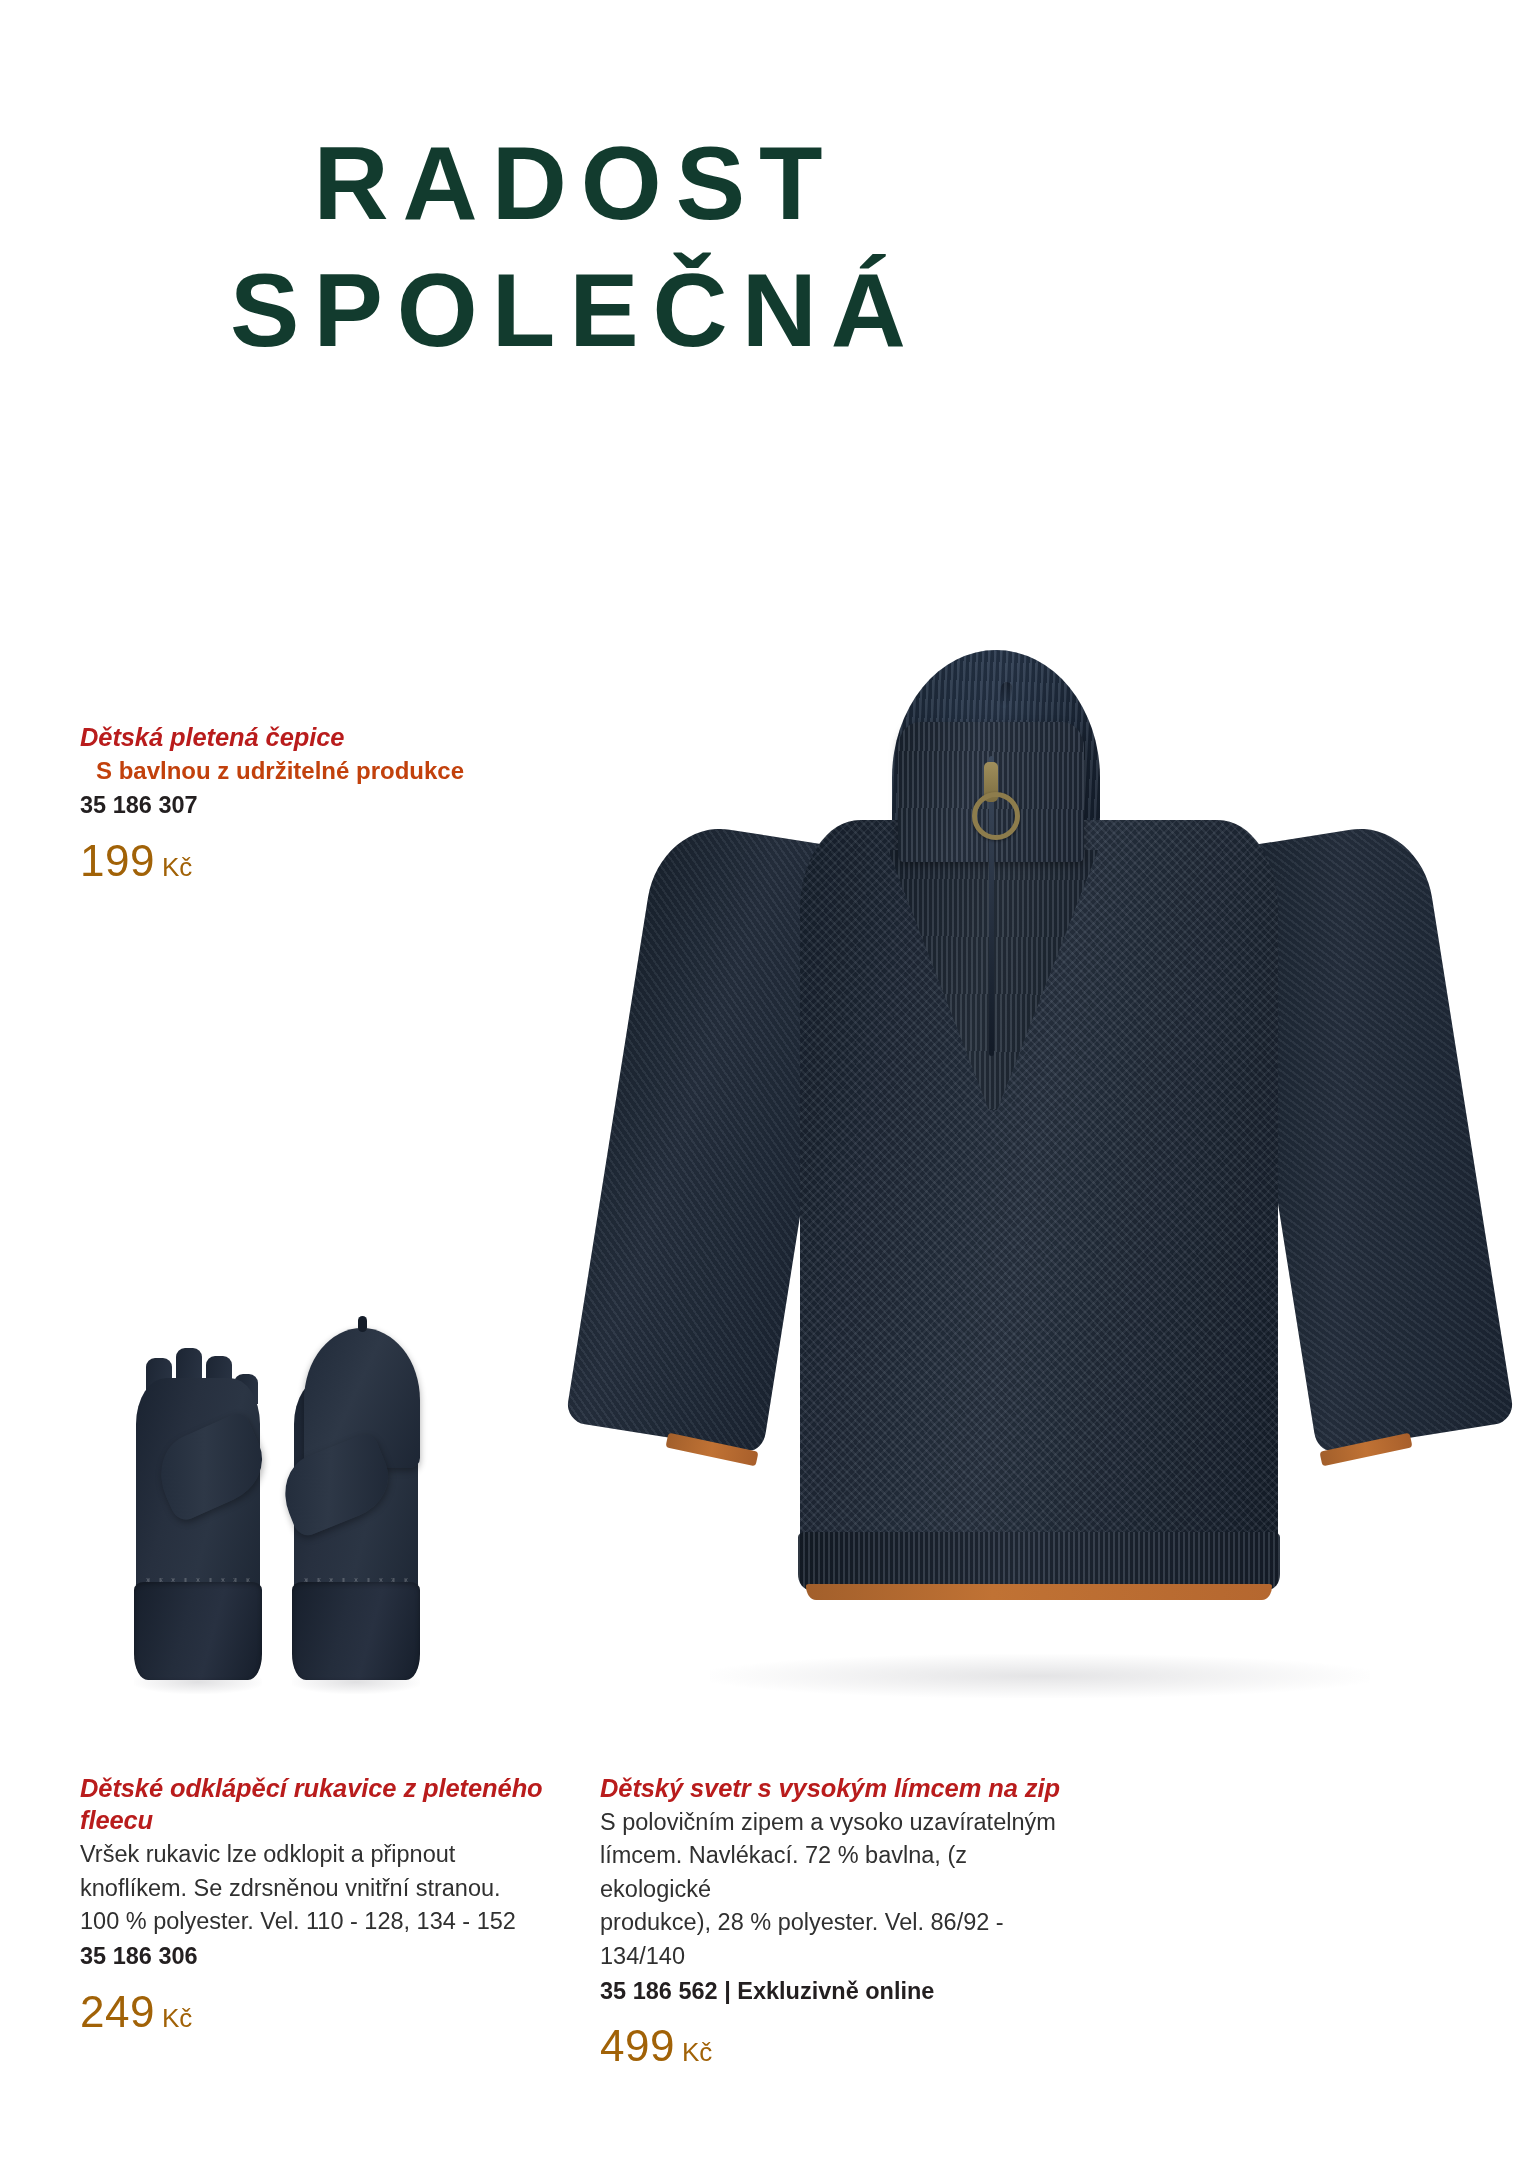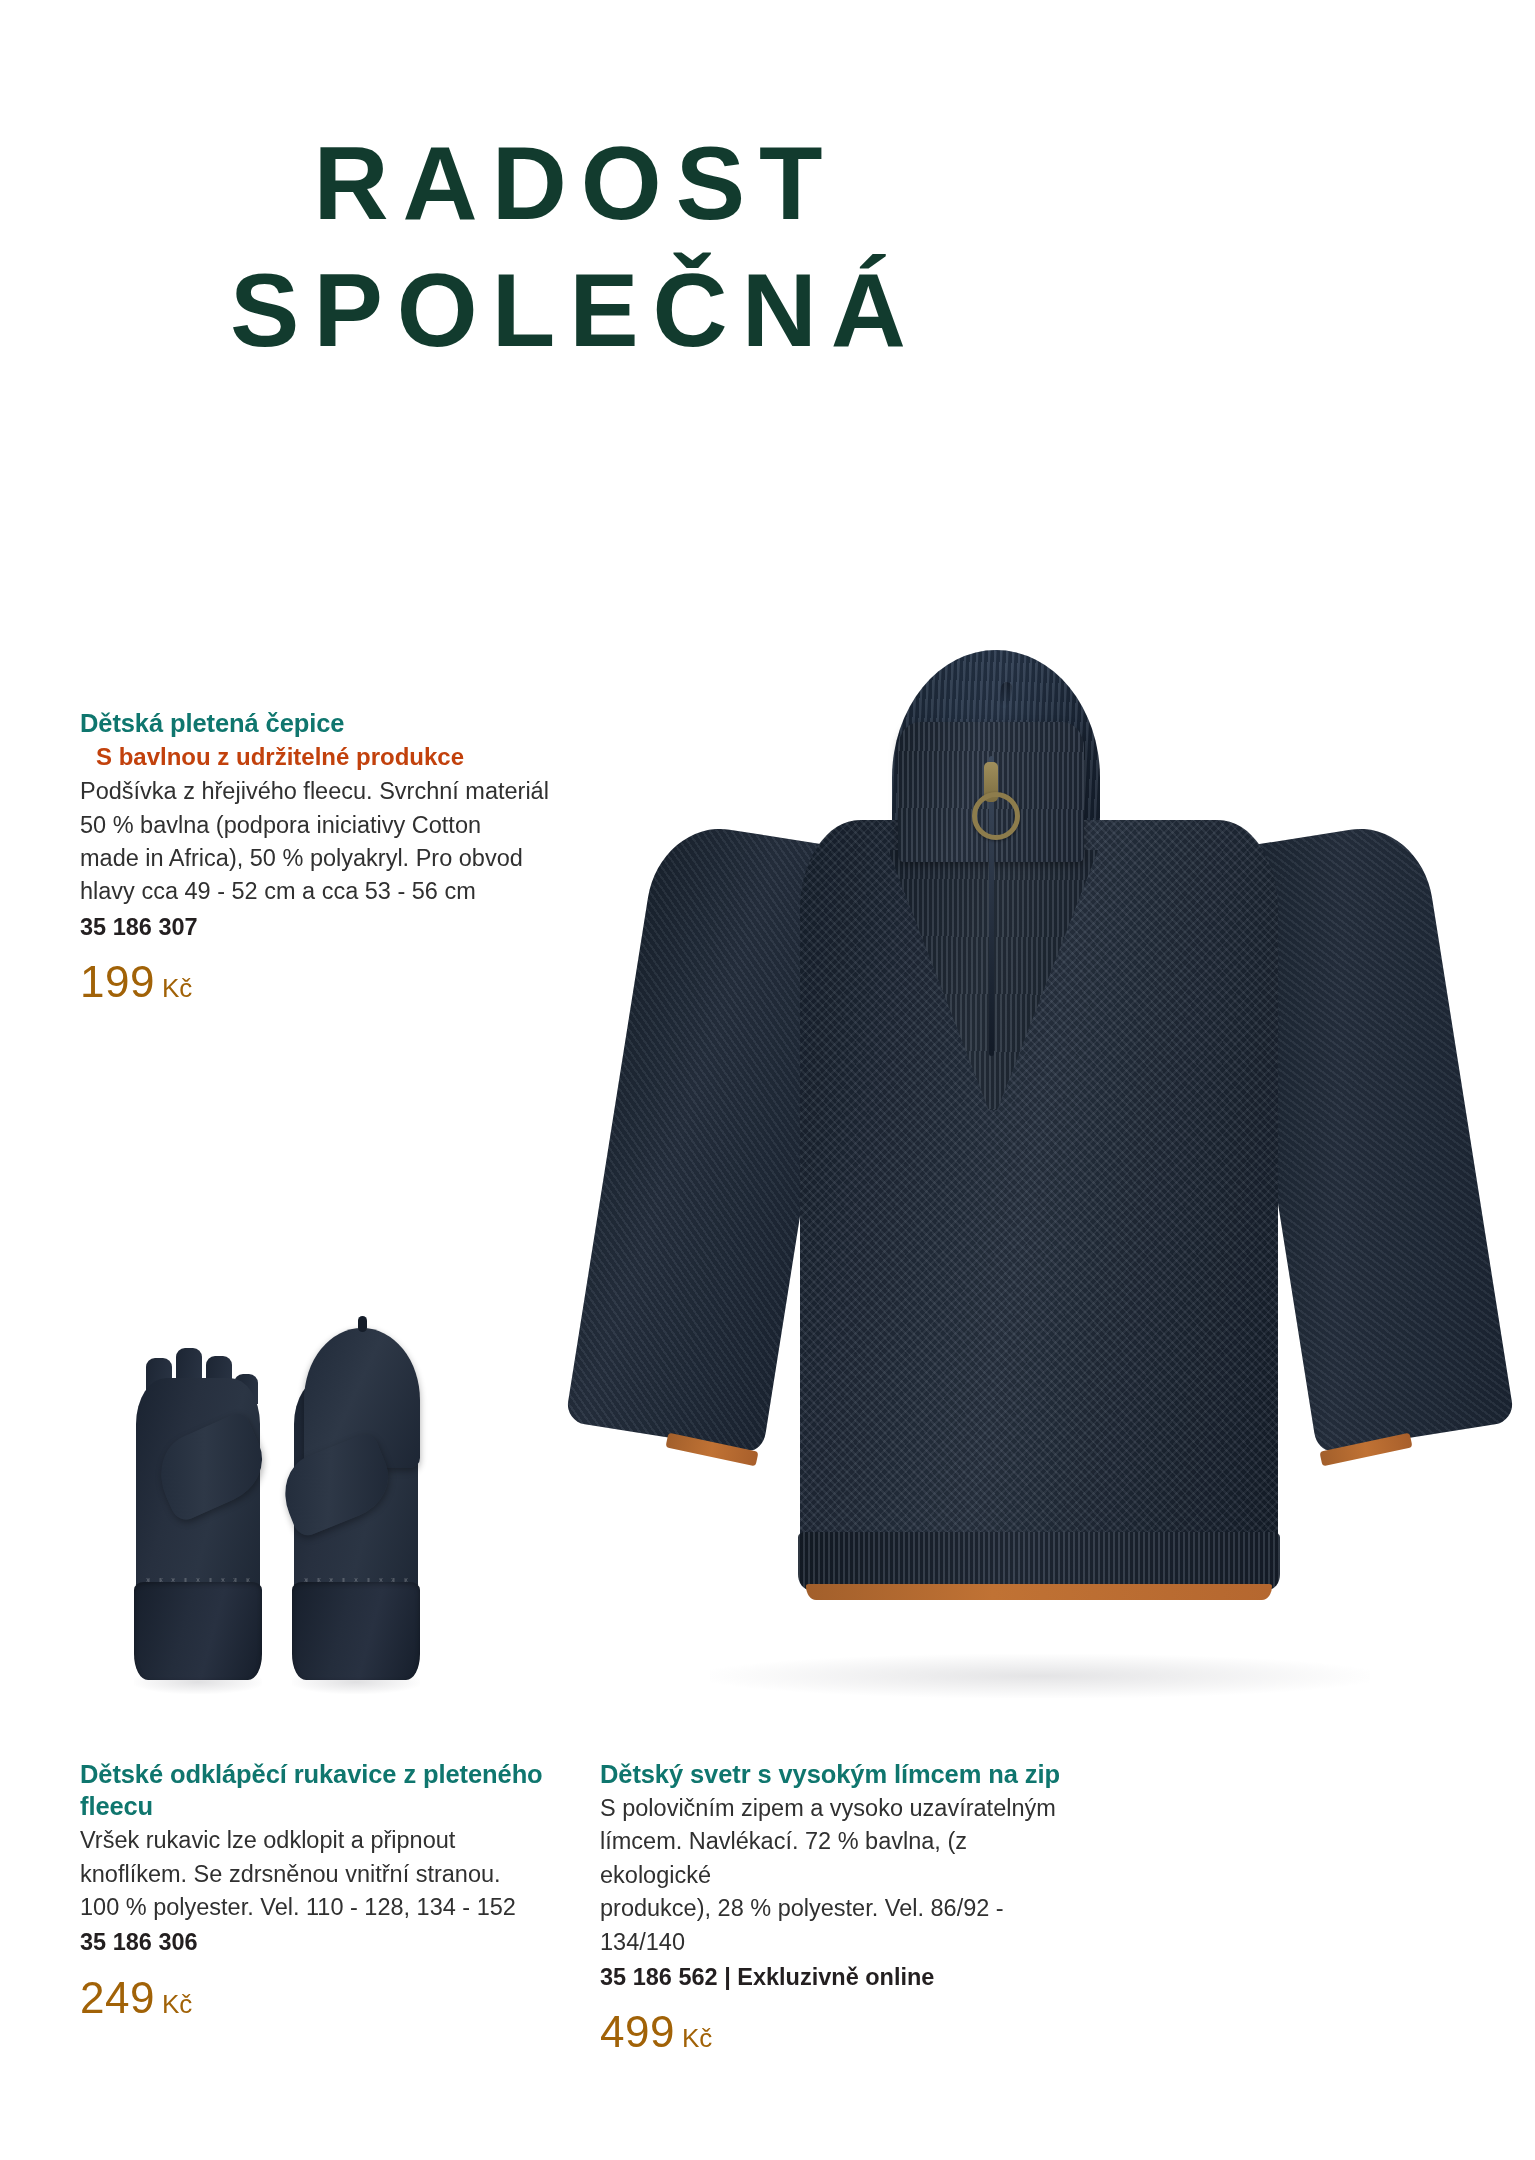--- a/index.html
+++ b/index.html
@@ -33,22 +33,23 @@
   }
   .headline .line { display: block; }
 
   
   .block { position: absolute; }
   .block .title {
     font-size: 25.5px;
     font-weight: 700;
     line-height: 1.26;
     letter-spacing: -0.1px;
-    color: #0f766e;
-    margin: 0 0 2px 0;
+    color: #b91c1c;
+    margin: 14px 0 2px 0;
+    font-style: italic;
   }
   .block .subtitle {
     font-size: 24px;
     font-weight: 700;
     line-height: 1.3;
     color: #c2410c;
     margin: 0 0 3px 16px;
   }
   .block .desc {
     font-size: 23.5px;
@@ -314,26 +315,20 @@
     <div class="flap-tab" style="left:72px; top:16px;"></div>
     <div class="glove-flap" style="left:-4px; top:148px; width:108px; height:74px; border-radius:38px 14px 44px 14px / 46px 14px 38px 16px; transform:rotate(-22deg);"></div>
     <div class="glove-stitch"></div>
     <div class="glove-cuff"></div>
   </div>
 </div>
 
 <div class="block" id="block-hat">
   <p class="title">Dětská pletená čepice</p>
   <p class="subtitle">S bavlnou z udržitelné produkce</p>
-  <p class="desc">
-    <span class="dline">Podšívka z hřejivého fleecu. Svrchní materiál</span>
-    <span class="dline">50 % bavlna (podpora iniciativy Cotton</span>
-    <span class="dline">made in Africa), 50 % polyakryl. Pro obvod</span>
-    <span class="dline">hlavy cca 49 - 52 cm a cca 53 - 56 cm</span>
-  </p>
   <p class="artno">35 186 307</p>
   <p class="price">
     <span class="amount">199</span><span class="currency">Kč</span>
   </p>
 </div>
 
 <div class="block" id="block-gloves">
   <p class="title">
     <span class="dline">Dětské odklápěcí rukavice</span>
     <span class="dline">z pleteného fleecu</span>

